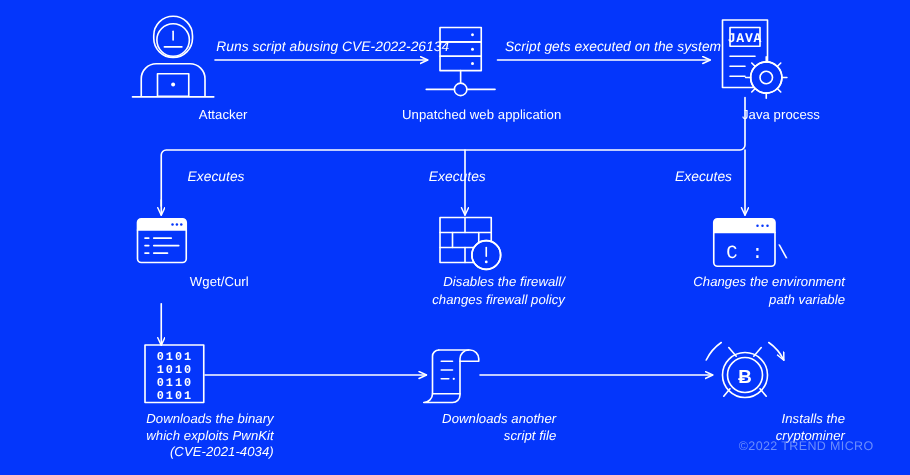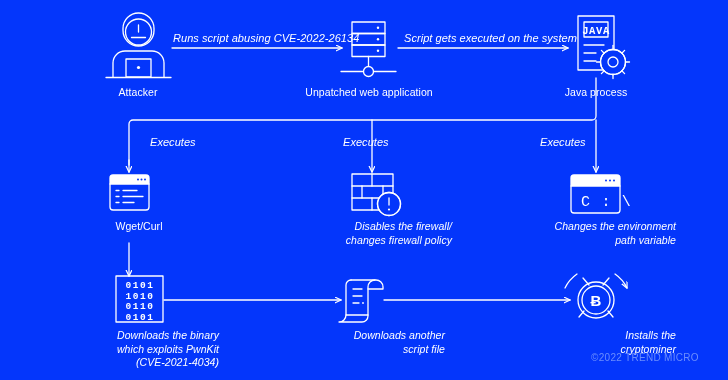--- a/index.html
+++ b/index.html
@@ -21,21 +21,21 @@
     left: 0;
     top: 0;
     width: 728px;
     height: 380px;
   }
   .node-label {
     position: absolute;
     color: #ffffff;
     font-size: 10.5px;
     line-height: 13px;
-    text-align: center;
+    text-align: right;
     font-family: "Liberation Sans", sans-serif;
     white-space: pre-line;
     letter-spacing: 0.05px;
   }
   .edge-label {
     position: absolute;
     color: #ffffff;
     font-size: 11px;
     font-style: italic;
     font-family: "Liberation Sans", sans-serif;

